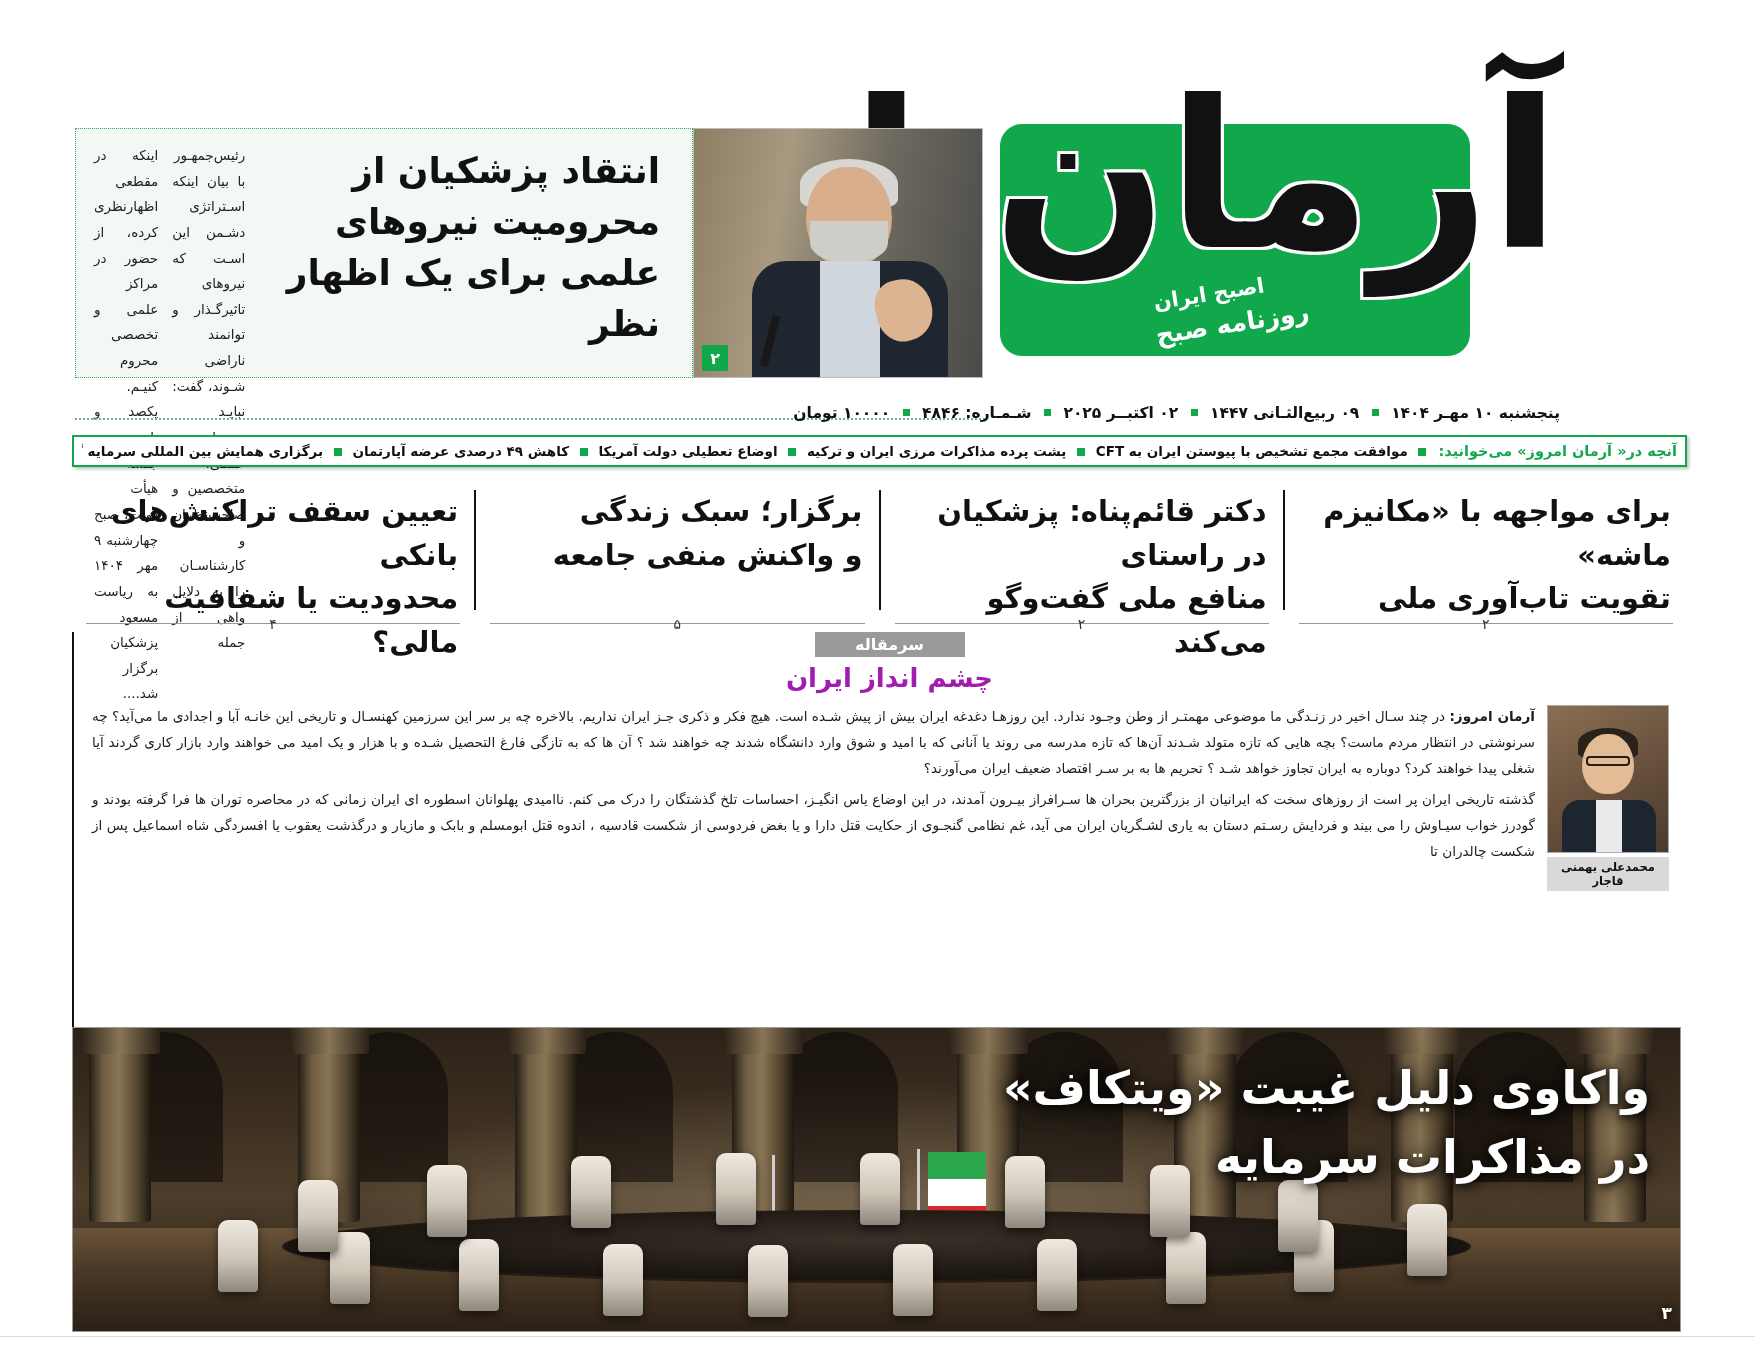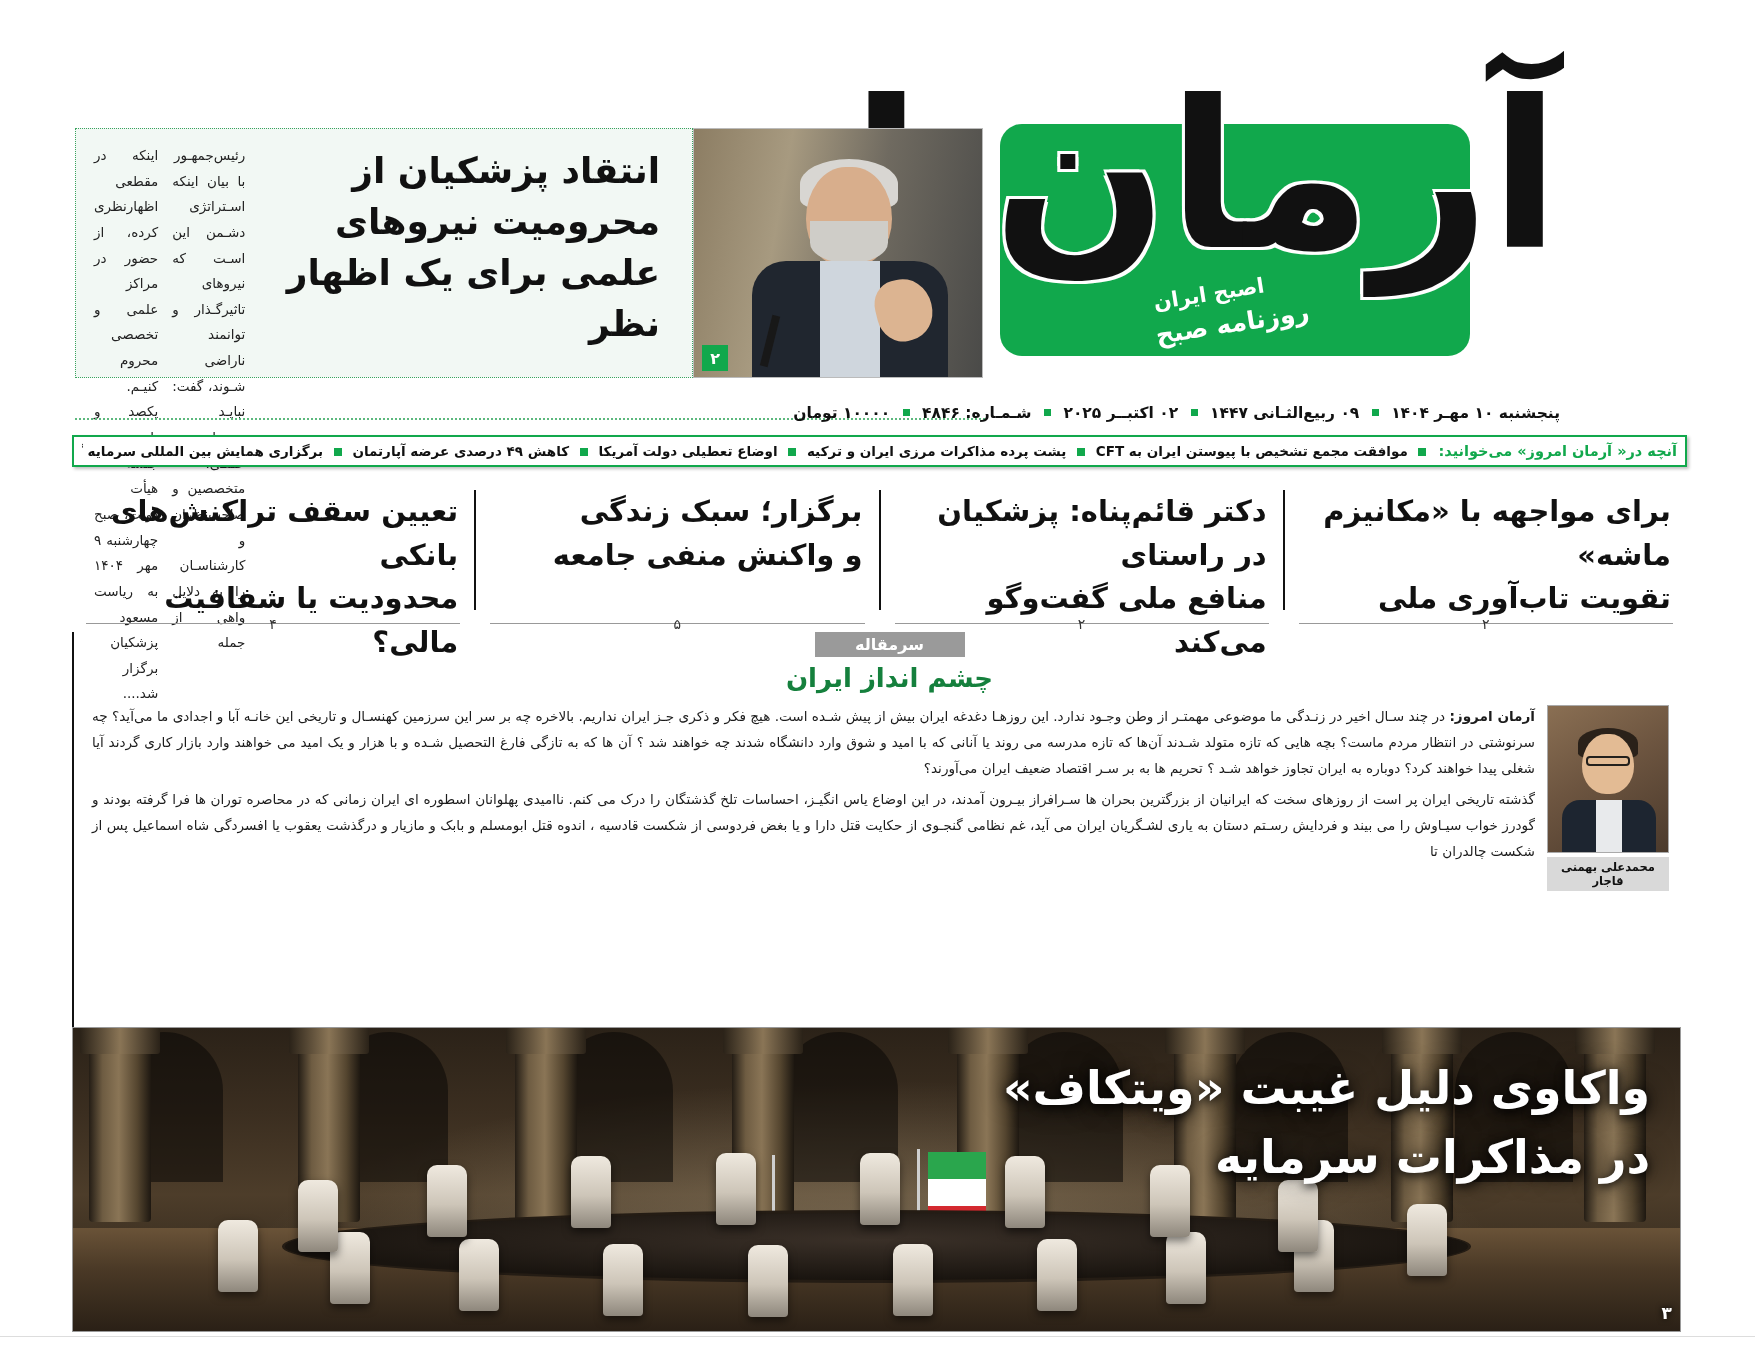--- a/index.html
+++ b/index.html
@@ -348,21 +348,21 @@
     font-size: 16px;
     font-weight: bold;
     text-align: center;
     padding: 3px 0;
     letter-spacing: 1px;
   }
   .editorial-title {
     text-align: center;
     font-size: 26px;
     font-weight: bold;
-    color: #15803d;
+    color: #a21caf;
     margin: 4px 0 10px 0;
   }
   .editorial-author-box {
     float: right;
     width: 122px;
     margin: 2px 18px 8px 12px;
   }
   .editorial-photo {
     width: 122px; height: 148px;
     border: 1px solid #aaa;

